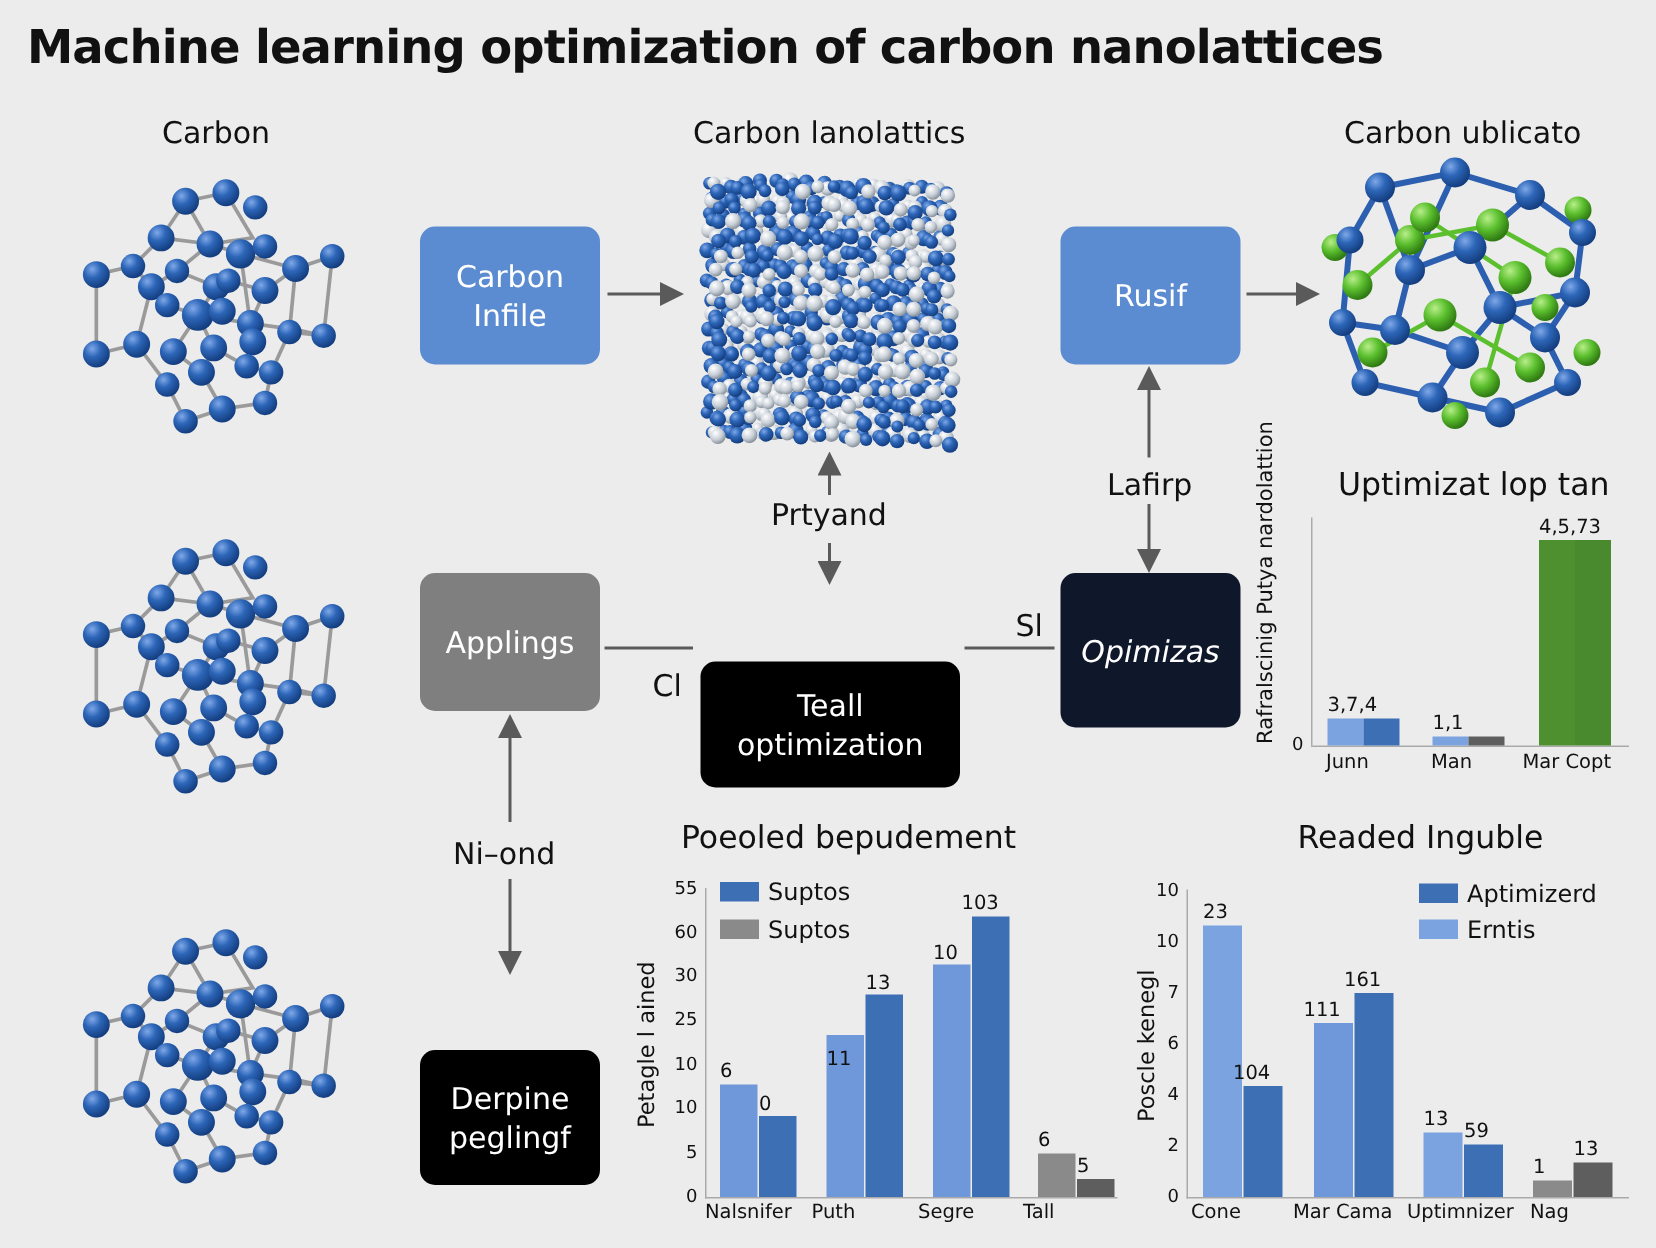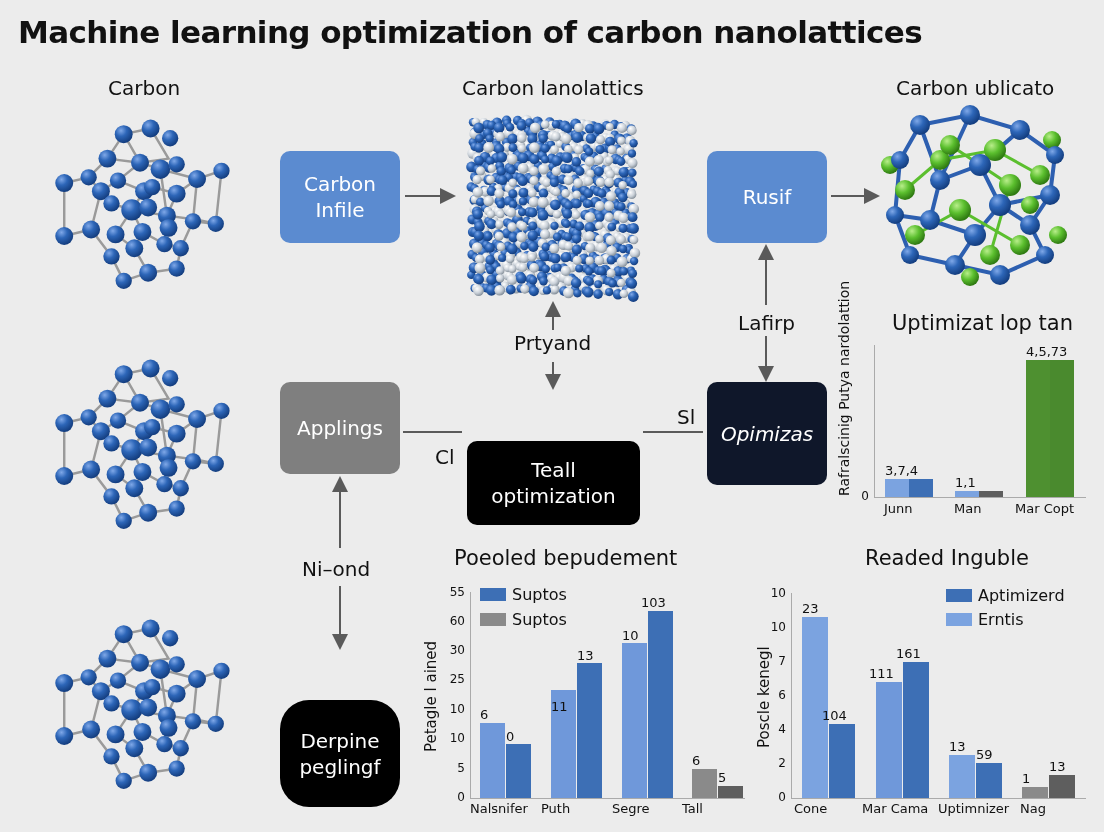--- a/index.html
+++ b/index.html
@@ -896,21 +896,21 @@
   </g>
 </svg>
 
 <div class="box lightblue" style="left:280px; top:151px; width:120px; height:92px; white-space:pre-line;">Carbon
 Infile</div>
 <div class="box lightblue" style="left:707px; top:151px; width:120px; height:92px;">Rusif</div>
 <div class="box gray" style="left:280px; top:382px; width:120px; height:92px;">Applings</div>
 <div class="box navy" style="left:467px; top:393px; width:173px; height:84px; white-space:pre-line;">Teall
 optimization</div>
 <div class="box green" style="left:707px; top:382px; width:120px; height:103px;">Opimizas</div>
-<div class="box navy" style="left:280px; top:652px; width:120px; height:107px; white-space:pre-line;border-radius:29px;">Derpine
+<div class="box navy" style="left:280px; top:652px; width:120px; height:90px; white-space:pre-line;">Derpine
 peglingf</div>
 
 <svg style="left:0; top:0;" width="1104" height="832">
   <defs>
     <marker id="ah" markerWidth="8" markerHeight="8" refX="6" refY="4" orient="auto">
       <path d="M0,0 L8,4 L0,8 Z" fill="#5a5a5a"></path>
     </marker>
   </defs>
   <g stroke="#5a5a5a" stroke-width="2" fill="none">
     <line x1="405" y1="196" x2="452" y2="196" marker-end="url(#ah)"></line>

